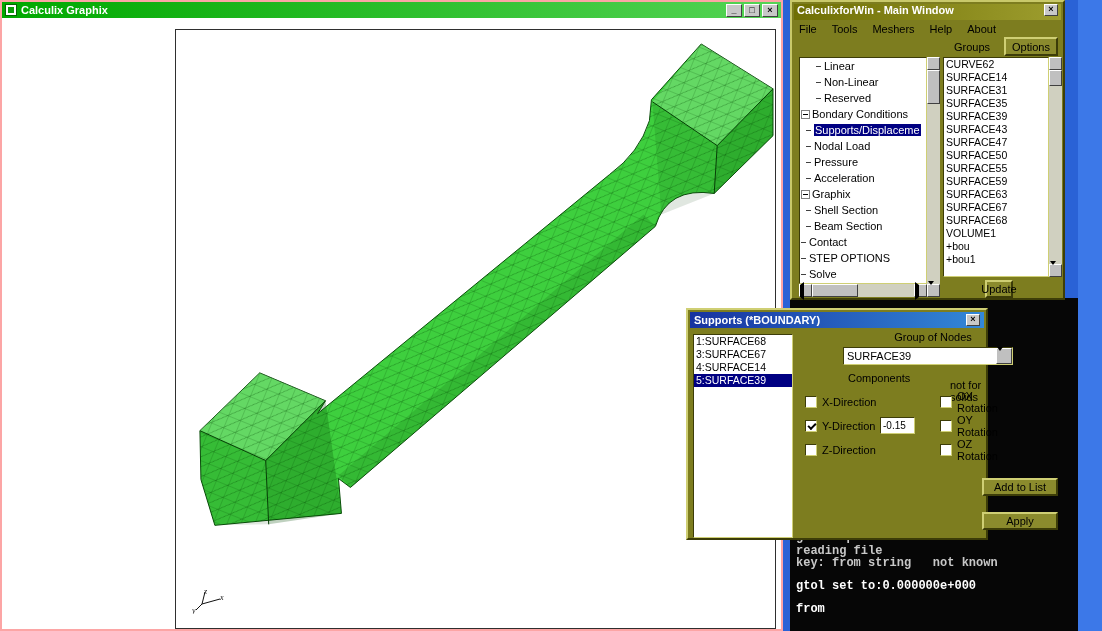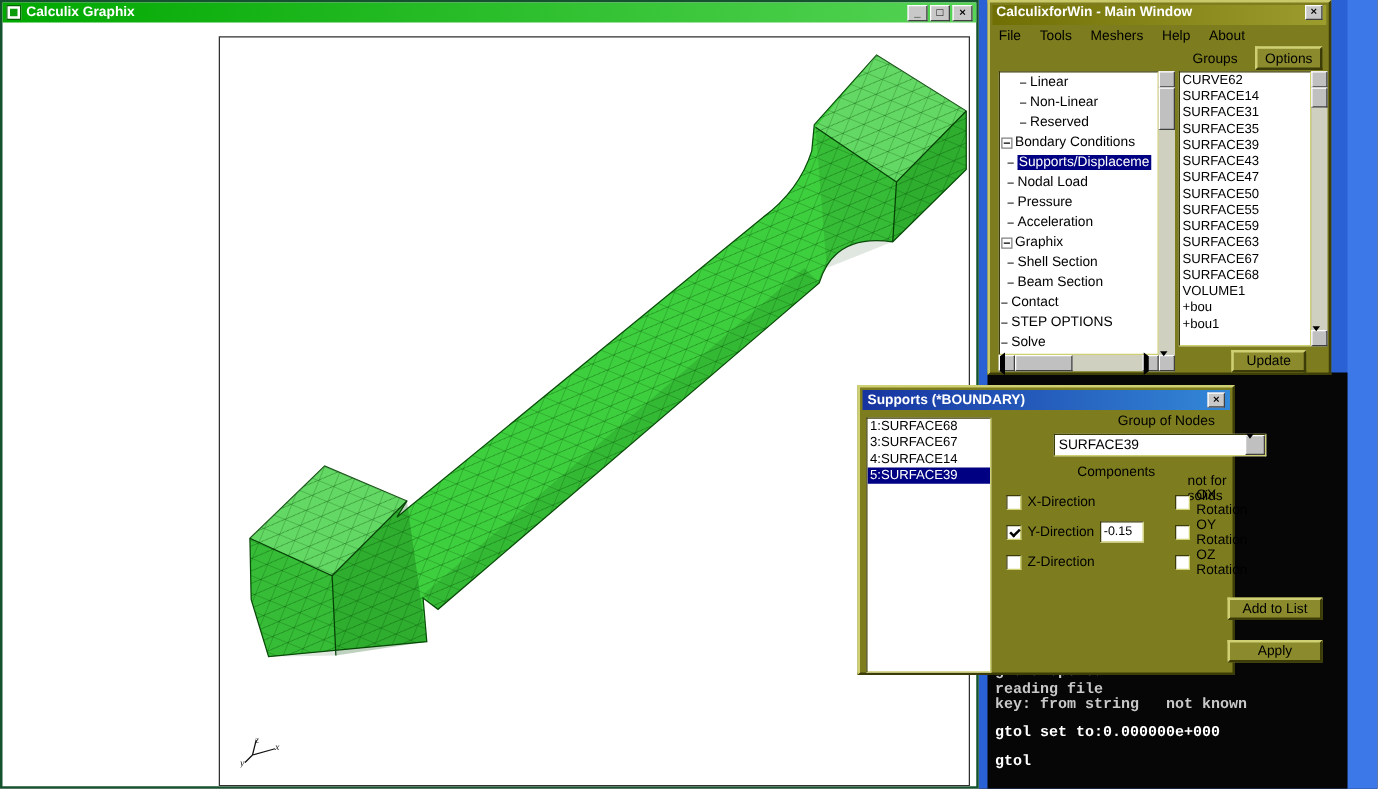--- a/index.html
+++ b/index.html
@@ -13,41 +13,41 @@
   
   .console{position:absolute;left:790px;top:298px;width:288px;height:333px;background:#060606;z-index:2}
   .cline{position:absolute;left:6px;font-family:"Liberation Mono",monospace;font-size:12px;font-weight:bold;color:#c8c8c8;white-space:pre}
   .cline:nth-child(1){top:232px}
   .cline:nth-child(2){top:246px}
   .cline:nth-child(3){top:258px}
   .cline:nth-child(4){top:281px;color:#fff}
   .cline:nth-child(5){top:304px;color:#fff}
 
   
-  .main-win{position:absolute;left:0;top:0;width:783px;height:631px;background:#fff;border:2px solid #14532d;z-index:1}
+  .main-win{position:absolute;left:0;top:0;width:783px;height:631px;background:#fff;border:2px solid #fca5a5;z-index:1}
   .titlebar{position:absolute;left:0;top:0;right:0;height:16px;background:linear-gradient(90deg,var(--titlebar-green,#00a800),#55d455);display:flex;align-items:center;padding:0 3px;color:#fff;font-weight:bold}
   .app-icon{width:12px;height:12px;background:#fff;border:1px solid #046404;margin-right:4px;position:relative;flex:none}
   .app-icon::after{content:"";position:absolute;left:2px;top:2px;width:6px;height:6px;background:#0b9c0b}
   .win-btns{margin-left:auto;display:flex;gap:2px}
   .wbtn{width:16px;height:13px;background:#c8c8c8;border:1px solid;border-color:#fff #404040 #404040 #fff;font-size:9px;line-height:10px;text-align:center;color:#000;font-weight:bold}
   .canvas{position:absolute;left:173px;top:27px;width:601px;height:600px;border:1px solid #2f2f2f;background:#fff}
   svg.model{position:absolute;left:0;top:0;width:100%;height:100%}
   .shape-fill{fill:var(--model-green,#3ecf3e)}
   .triad{position:absolute;left:16px;bottom:14px;width:36px;height:26px}
   .triad text{font-size:8px;font-style:italic;fill:#111;font-family:"Liberation Serif",serif}
 
   
   .app-win{position:absolute;left:790px;top:0;width:275px;height:300px;background:var(--olive,#7d7d1f);border:2px solid;border-color:#c9c96a #3e3e08 #3e3e08 #c9c96a;z-index:3}
   .app-title{position:absolute;left:2px;top:2px;right:2px;height:16px;display:flex;align-items:flex-start;padding:0 3px;color:#fff;font-weight:bold;background:linear-gradient(90deg,#6f6f04,#9d9d2e)}
   .sq-close{margin-left:auto;width:14px;height:12px;background:#c8c8c8;border:1px solid;border-color:#fff #404040 #404040 #fff;font-size:9px;line-height:9px;text-align:center;color:#000;font-weight:bold}
   .menubar{position:absolute;left:7px;top:21px;height:13px;display:flex;gap:15px;color:#000}
   .groups-label{position:absolute;left:162px;top:39px;color:#000}
   .btn{background:#8b8b2d;border:2px solid;border-color:#cfcf74 #3c3c08 #3c3c08 #cfcf74;color:#000;display:flex;align-items:center;justify-content:center}
   .options-btn{position:absolute;left:212px;top:35px;width:54px;height:19px}
-  .update-btn{position:absolute;left:193px;top:278px;width:60px;height:18px}
+  .update-btn{position:absolute;left:193px;top:278px;width:28px;height:18px}
   .tree-panel{position:absolute;left:7px;top:55px;width:128px;height:227px;background:#fff;border:1px solid;border-color:#3c3c08 #cfcf74 #cfcf74 #3c3c08;overflow:hidden}
   .tree-row{height:16px;display:flex;align-items:center;white-space:nowrap;color:#000}
   .lvl0{padding-left:1px}.lvl1{padding-left:6px}.lvl2{padding-left:16px}
   .expand-box{width:9px;height:9px;border:1px solid #808080;background:#fff;margin-right:2px;position:relative;flex:none}
   .expand-box::after{content:"";position:absolute;left:1px;right:1px;top:3px;height:1px;background:#000}
   .dash{width:5px;height:1px;background:#404040;margin-right:3px;flex:none}
   .tree-row.sel .tlabel{background:var(--selection-navy,#000082);color:#fff;padding:0 1px}
   .list-panel{position:absolute;left:151px;top:55px;width:106px;height:220px;background:#fff;border:1px solid;border-color:#3c3c08 #cfcf74 #cfcf74 #3c3c08;overflow:hidden}
   .list-row{height:13px;line-height:13px;padding-left:2px;white-space:nowrap;color:#000;font-size:10.5px}
   .list-row.sel{background:var(--selection-navy,#000082);color:#fff}
@@ -69,21 +69,21 @@
   .tri-left{margin:2px auto 0;border-top:3px solid transparent;border-bottom:3px solid transparent;border-right:4px solid #000}
   .tri-right{margin:2px auto 0;border-top:3px solid transparent;border-bottom:3px solid transparent;border-left:4px solid #000}
 
   
   .dialog{position:absolute;left:686px;top:308px;width:302px;height:232px;background:var(--olive,#7d7d1f);border:2px solid;border-color:#cfcf74 #3c3c08 #3c3c08 #cfcf74;z-index:4}
   .dlg-title{position:absolute;left:2px;top:2px;right:2px;height:16px;background:linear-gradient(90deg,var(--dialog-title-blue,#1733a0),#3388d8);color:#fff;font-weight:bold;display:flex;align-items:center;padding:0 4px}
   .dlg-list{position:absolute;left:5px;top:24px;width:100px;height:204px;background:#fff;border:1px solid;border-color:#3c3c08 #cfcf74 #cfcf74 #3c3c08;overflow:hidden}
   .group-label{position:absolute;left:150px;top:21px;width:190px;text-align:center;color:#000}
   .combo{position:absolute;left:155px;top:37px;width:170px;height:18px;background:#fff;border:1px solid;border-color:#3c3c08 #cfcf74 #cfcf74 #3c3c08;line-height:16px;padding-left:3px;color:#000}
   .combo-btn{position:absolute;right:0;top:0;width:16px;height:16px;background:#c0c0c0;border:1px solid;border-color:#fff #404040 #404040 #fff}
-  .components-label{position:absolute;left:145px;top:62px;width:120px;text-align:center;color:#000}
+  .components-label{position:absolute;left:160px;top:62px;width:120px;text-align:left;color:#000}
   .note-label{position:absolute;left:262px;top:69px;color:#000}
   .cb-col{position:absolute;top:80px;color:#000}
   #cb-col1{left:117px}
   #cb-col2{left:252px}
   .cb-row{height:24px;display:flex;align-items:center}
   .cb{width:12px;height:12px;background:#fff;border:1px solid;border-color:#3c3c08 #cfcf74 #cfcf74 #3c3c08;margin-right:5px;position:relative;flex:none}
   .cb.checked::after{content:"";position:absolute;left:2px;top:2px;width:6px;height:3px;border-left:2px solid #000;border-bottom:2px solid #000;transform:rotate(-45deg)}
   .value-field{position:absolute;left:192px;top:107px;width:35px;height:17px;border:1px solid;border-color:#3c3c08 #cfcf74 #cfcf74 #3c3c08;background:#fff;font-size:10px;padding:0 2px;font-family:"Liberation Sans",sans-serif}
   .add-btn{position:absolute;left:294px;top:168px;width:76px;height:18px}
   .apply-btn{position:absolute;left:294px;top:202px;width:76px;height:18px}
@@ -93,21 +93,21 @@
 
 <div class="desktop"></div>
 <div class="desktop-band"></div>
 
 <div class="console">
   <div id="console-lines">
       <div class="cline">gXoMa opened</div>
       <div class="cline">reading file</div>
       <div class="cline">key: from string   not known</div>
       <div class="cline">gtol set to:0.000000e+000</div>
-      <div class="cline">gtol</div>
+      <div class="cline">from</div>
     </div>
 </div>
 
 <div class="main-win">
   <div class="titlebar">
     <span class="app-icon"></span>
     <span>Calculix Graphix</span>
     <span class="win-btns">
       <span class="wbtn">_</span>
       <span class="wbtn">□</span>

